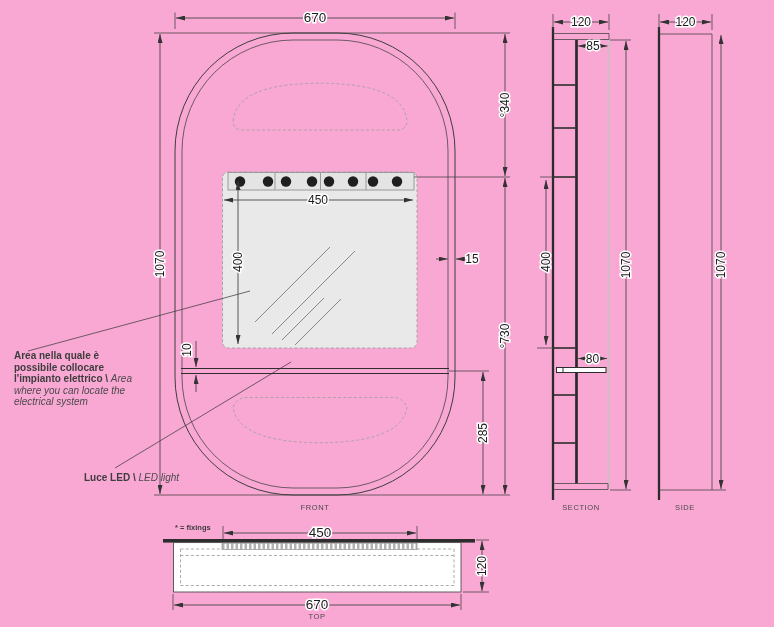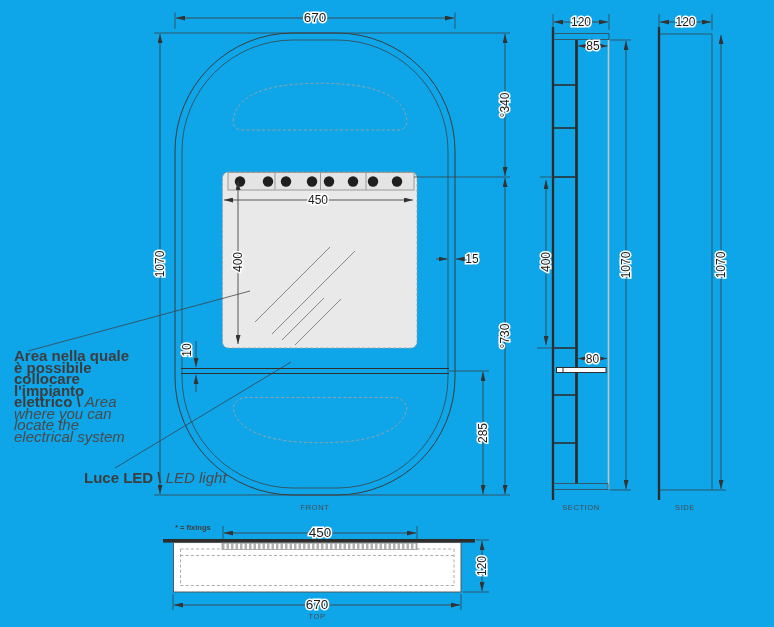--- a/index.html
+++ b/index.html
@@ -1,37 +1,37 @@
 <!DOCTYPE html>
 <html><head>
 <meta charset="utf-8">
 <style>
   html,body{margin:0;padding:0;background:#ffffff;}
-  #stage{position:relative;width:774px;height:627px;background:#0ea5e9;overflow:hidden;
+  #stage{position:relative;width:774px;height:627px;background:#f9a8d4;overflow:hidden;
          font-family:"Liberation Sans",sans-serif;}
   svg{position:absolute;left:0;top:0;}
   
   .ln{stroke:#3d3d3d;stroke-width:1;fill:none;}
   .thin{stroke:#3d3d3d;stroke-width:0.75;fill:none;}
   .thick{stroke:#2b2b2b;stroke-width:2.3;fill:none;}
   .thickb{stroke:#2b2b2b;stroke-width:2.7;fill:none;}
   .conn{stroke:#2e2e2e;stroke-width:1.6;fill:none;}
   .grayln{stroke:#c3c3c3;stroke-width:1.6;fill:none;}
   .dash{stroke:#a3a3a3;stroke-width:0.9;fill:none;stroke-dasharray:3 2.2;}
   .glass{stroke:#6f6f6f;stroke-width:0.8;fill:none;}
   .dim{stroke:#3d3d3d;stroke-width:0.85;fill:none;}
   text.d{font-family:"Liberation Sans",sans-serif;font-size:12px;fill:#1b1b1b;
          paint-order:stroke;stroke:#ffffff;stroke-width:3px;text-anchor:middle;}
   text.dbig{font-size:13.5px;}
   text.v{font-family:"Liberation Sans",sans-serif;font-size:7.5px;fill:#4a4a4a;
          letter-spacing:0.6px;text-anchor:middle;stroke:none;}
   text.fix{font-family:"Liberation Sans",sans-serif;font-size:7.5px;font-weight:bold;
            fill:#3e3e3e;text-anchor:start;stroke:none;}
   
-  .ann{position:absolute;color:#3d3d3d;font-size:15px;line-height:11.5px;}
+  .ann{position:absolute;color:#3d3d3d;font-size:10px;line-height:11.5px;}
   .ann .b{font-weight:bold;}
   .ann .i{font-style:italic;font-weight:normal;color:#4a4a4a;}
   .ann1{left:14px;top:350px;width:124px;}
   .ann2{left:84px;top:472px;white-space:nowrap;}
 </style>
 </head>
 <body>
 
 <div id="stage">
 <svg width="774" height="627" viewBox="0 0 774 627">

